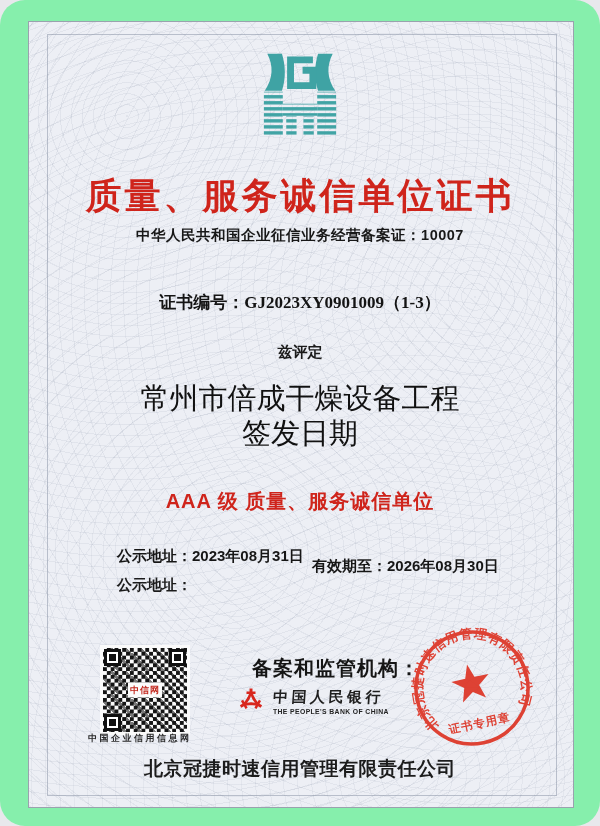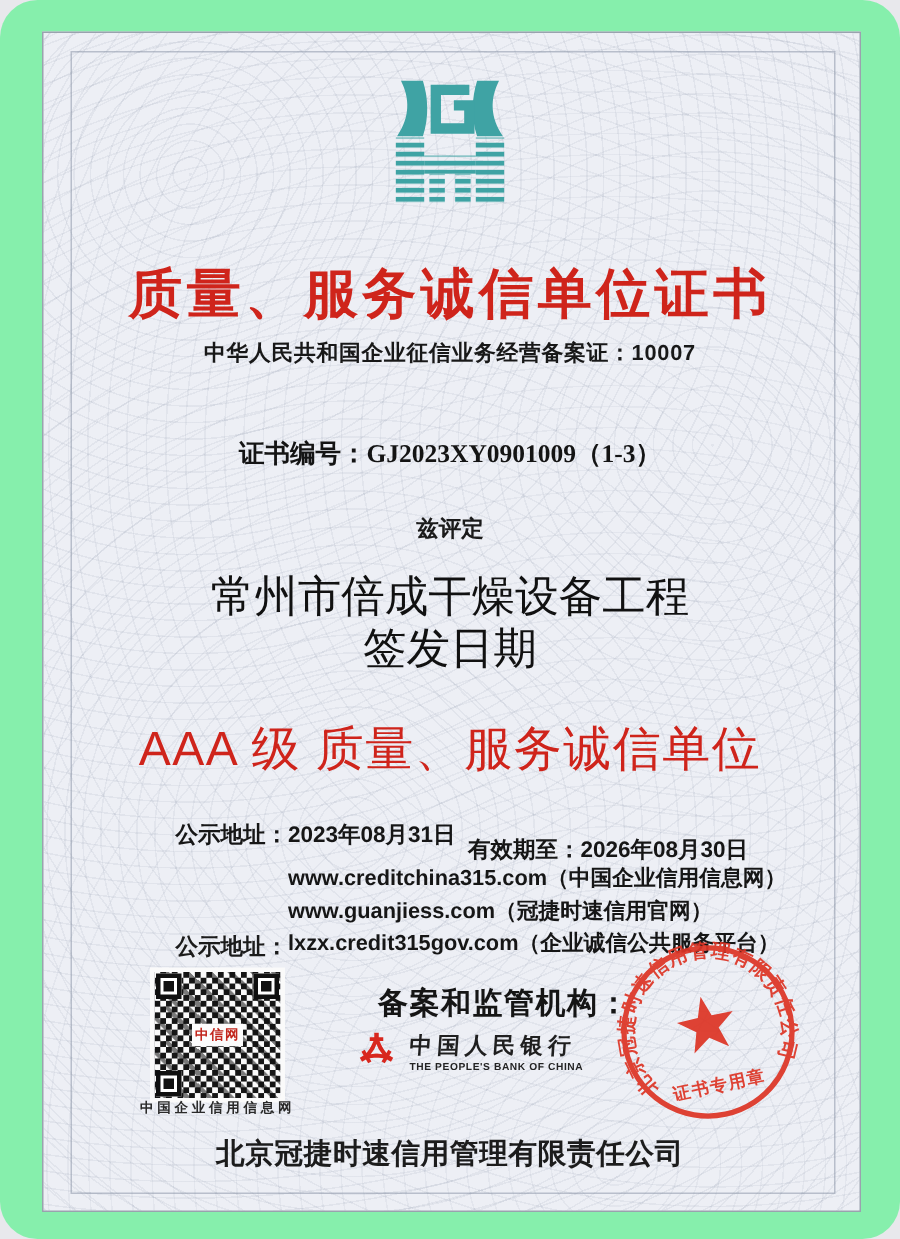--- a/index.html
+++ b/index.html
@@ -28,21 +28,21 @@
   .abs{position:absolute;}
   .centered{left:0;right:0;text-align:center;}
 
   .logo{left:257px;top:52px;width:86px;height:88px;}
 
   .title{top:172px;font-size:36px;font-weight:bold;color:#cf241b;letter-spacing:3px;}
   .subtitle{top:226px;font-size:14.5px;font-weight:bold;letter-spacing:.5px;color:#181818;}
   .certno{top:291px;font-size:17px;font-weight:bold;font-family:"Liberation Serif","DejaVu Serif",serif;color:#141414;}
   .hereby{top:343px;font-size:15px;font-weight:bold;font-family:Liberation Sans, sans-serif;}
   .company{top:381px;font-size:29px;line-height:35px;font-family:"Liberation Serif","DejaVu Serif",serif;color:#111;}
-  .rating{top:478px;font-size:32px;font-weight:normal;color:#cf241b;letter-spacing:1px;}
+  .rating{top:488px;font-size:20px;font-weight:bold;color:#cf241b;letter-spacing:1px;}
 
   .date-line{top:547px;font-size:15px;font-weight:bold;color:#161616;}
   .date-issue{left:117px;}
   .date-valid{left:312px;margin-top:10px;}
 
   .addresses{left:117px;top:576px;display:flex;align-items:flex-end;}
   .addr-label{font-size:15px;font-weight:bold;white-space:nowrap;}
   .addr-lines{font-size:14.5px;font-weight:bold;line-height:21.5px;color:#161616;}
 
   .qr{
@@ -55,21 +55,21 @@
   }
   .finder{position:absolute;width:17px;height:17px;border:3px solid #101010;background:#fff;
     display:flex;align-items:center;justify-content:center;box-sizing:border-box;}
   .finder i{width:7px;height:7px;background:#101010;}
   .f-tl{left:1px;top:1px;} .f-tr{right:1px;top:1px;} .f-bl{left:1px;bottom:1px;}
   .qr-center{
     position:absolute;left:50%;top:50%;transform:translate(-50%,-50%);
     background:#fcfcfc;padding:1px 2px;color:#c2271d;font-size:9px;font-weight:bold;
     letter-spacing:1px;white-space:nowrap;font-family:"Liberation Serif","DejaVu Serif",serif;text-align:center;
   }
-  .qr-caption{left:88px;top:732px;width:114px;text-align:center;font-size:9px;
+  .qr-caption{left:88px;top:732px;width:114px;font-size:9px;
     letter-spacing:2.5px;color:#2a2a2a;font-weight:bold;white-space:nowrap;}
 
   .regulator{left:252px;top:655px;font-size:20px;font-weight:600;letter-spacing:1px;
     font-family:"Liberation Serif","DejaVu Serif",serif;color:#151515;}
   .bank{left:238px;top:686px;display:flex;align-items:center;gap:9px;}
   .bank-names{display:flex;flex-direction:column;}
   .bank-cn{font-size:15px;font-weight:bold;letter-spacing:3.5px;color:#1f1f1f;
     font-family:"Liberation Serif","DejaVu Serif",serif;transform:skewX(-4deg);}
   .bank-en{font-size:6.8px;font-weight:bold;letter-spacing:.4px;color:#232323;margin-top:1px;}
 
@@ -115,25 +115,20 @@
     <div>签发日期</div>
   </div>
 
   <div class="abs centered rating">AAA 级 质量、服务诚信单位</div>
 
   <div class="abs date-line date-issue">公示地址：2023年08月31日</div>
   <div class="abs date-line date-valid">有效期至：2026年08月30日</div>
 
   <div class="abs addresses">
     <span class="addr-label">公示地址：</span>
-    <div class="addr-lines">
-      <div>www.creditchina315.com（中国企业信用信息网）</div>
-      <div>www.guanjiess.com（冠捷时速信用官网）</div>
-      <div>lxzx.credit315gov.com（企业诚信公共服务平台）</div>
-    </div>
   </div>
 
   <div class="abs qr">
     <div class="finder f-tl">
         <i></i>
       </div>
     <div class="finder f-tr">
         <i></i>
       </div>
     <div class="finder f-bl">

